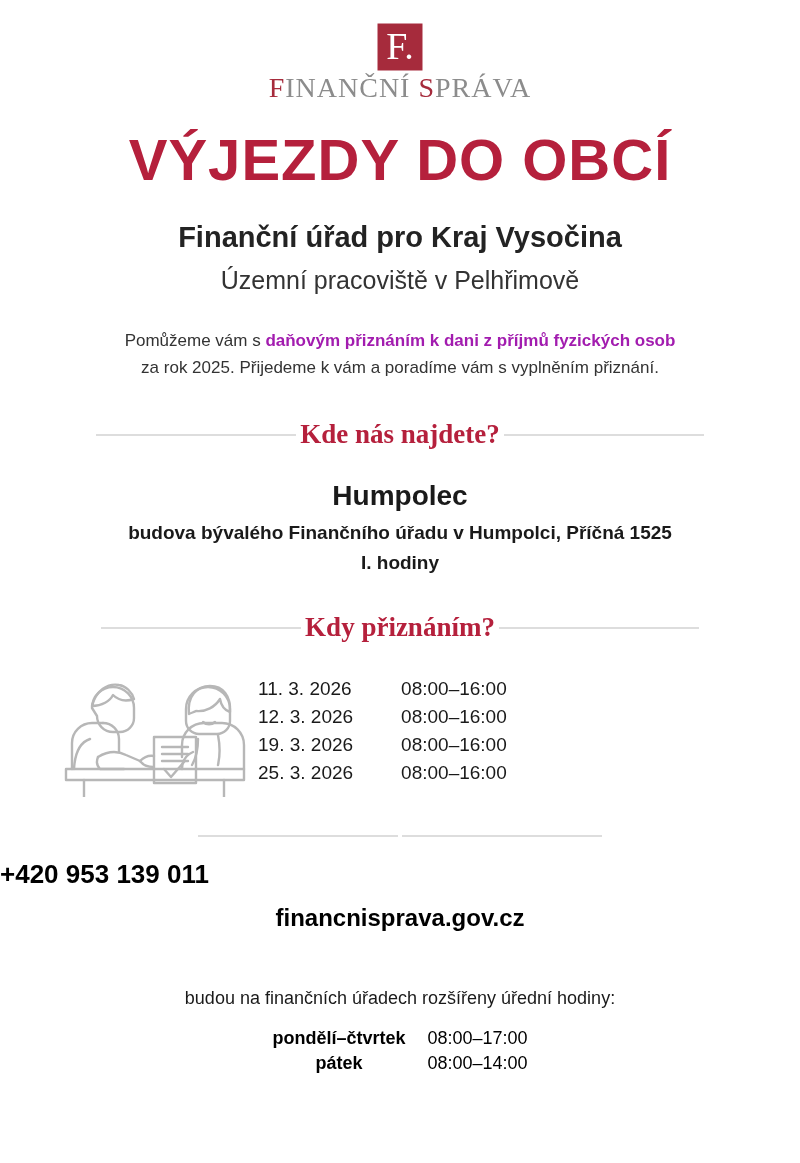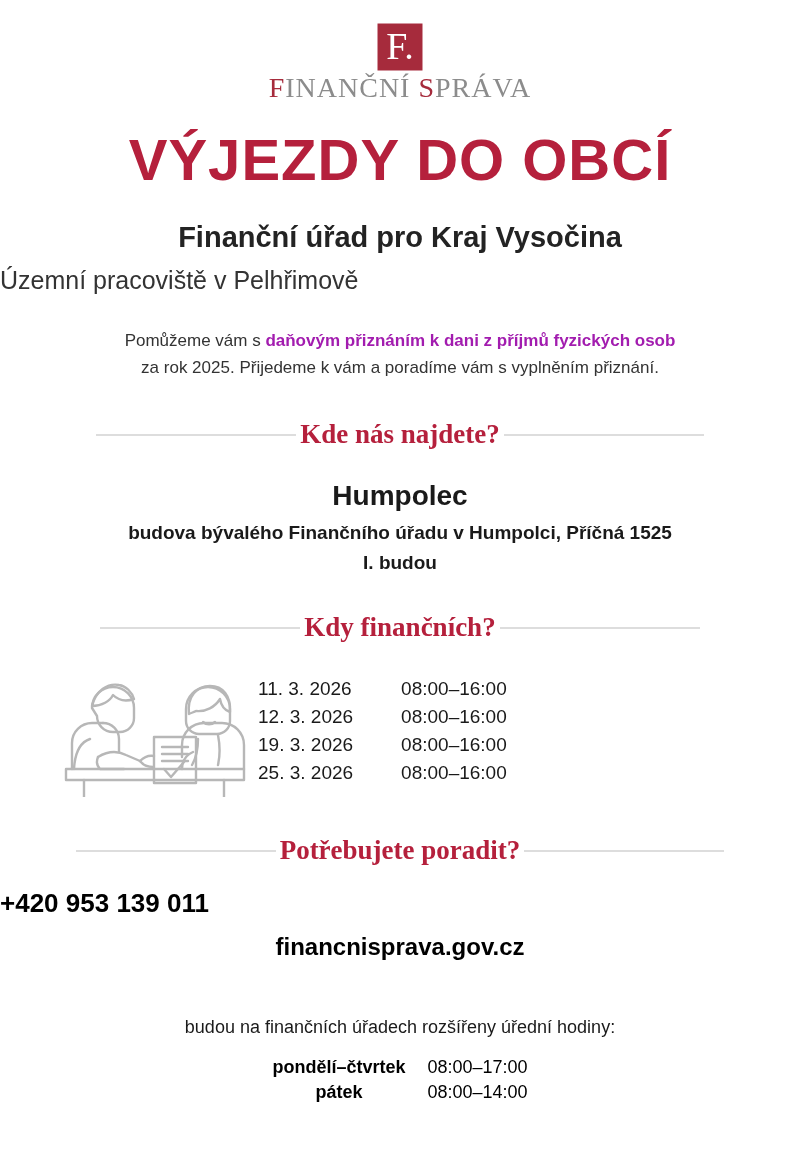--- a/index.html
+++ b/index.html
@@ -69,21 +69,21 @@
   }
   .office-title {
     margin-top: 30px;
     text-align: center;
     color: #232323;
     font-size: 29px;
     font-weight: bold;
   }
   .office-branch {
     margin-top: 12px;
-    text-align: left;
+    text-align: center;
     color: #333333;
     font-size: 25px;
     font-weight: normal;
   }
 
   
   .intro {
     margin-top: 32px;
     text-align: center;
     font-size: 17px;
@@ -232,25 +232,25 @@
   </div>
 
   <div class="section-head">
     <span class="rule"></span>
     <span class="label">Kde nás najdete?</span>
     <span class="rule"></span>
   </div>
 
   <div class="place-name">Humpolec</div>
   <div class="place-address">budova bývalého Finančního úřadu v Humpolci, Příčná 1525</div>
-  <div class="place-floor">I. budou</div>
+  <div class="place-floor">I. hodiny</div>
 
   <div class="section-head">
     <span class="rule"></span>
-    <span class="label">Kdy finančních?</span>
+    <span class="label">Kdy přiznáním?</span>
     <span class="rule"></span>
   </div>
 
   <div class="schedule-row">
 
     <svg class="illustration" viewBox="0 0 200 132" fill="none" stroke="#B7B7B7" stroke-width="2.4" stroke-linecap="round" stroke-linejoin="round">
 
       <rect x="8" y="104" width="178" height="11"></rect>
       <line x1="26" y1="115" x2="26" y2="132"></line>
       <line x1="166" y1="115" x2="166" y2="132"></line>
@@ -299,21 +299,20 @@
         <tr>
           <td class="date-cell">25. 3. 2026</td>
           <td class="time-cell">08:00–16:00</td>
         </tr>
       </tbody>
     </table>
   </div>
 
   <div class="section-head">
     <span class="rule"></span>
-    <span class="label">Potřebujete poradit?</span>
     <span class="rule"></span>
   </div>
 
   <div class="contact-phone">+420 953 139 011</div>
   <div class="contact-web">financnisprava.gov.cz</div>
 
   <div class="footer-note">
     <br>
     <span>budou na finančních úřadech rozšířeny úřední hodiny:</span>
   </div>

